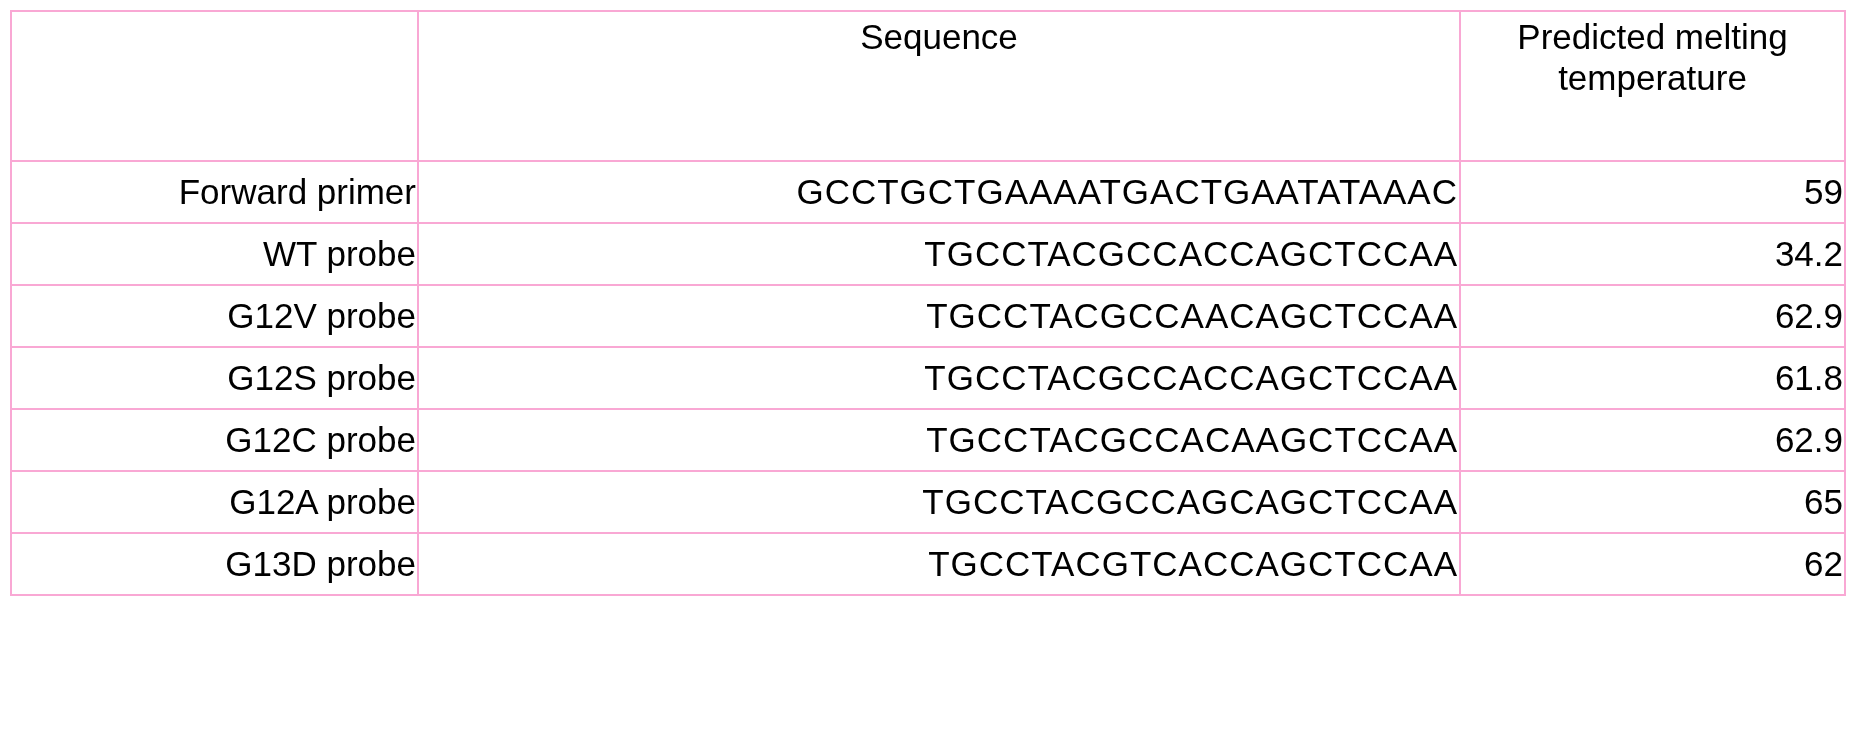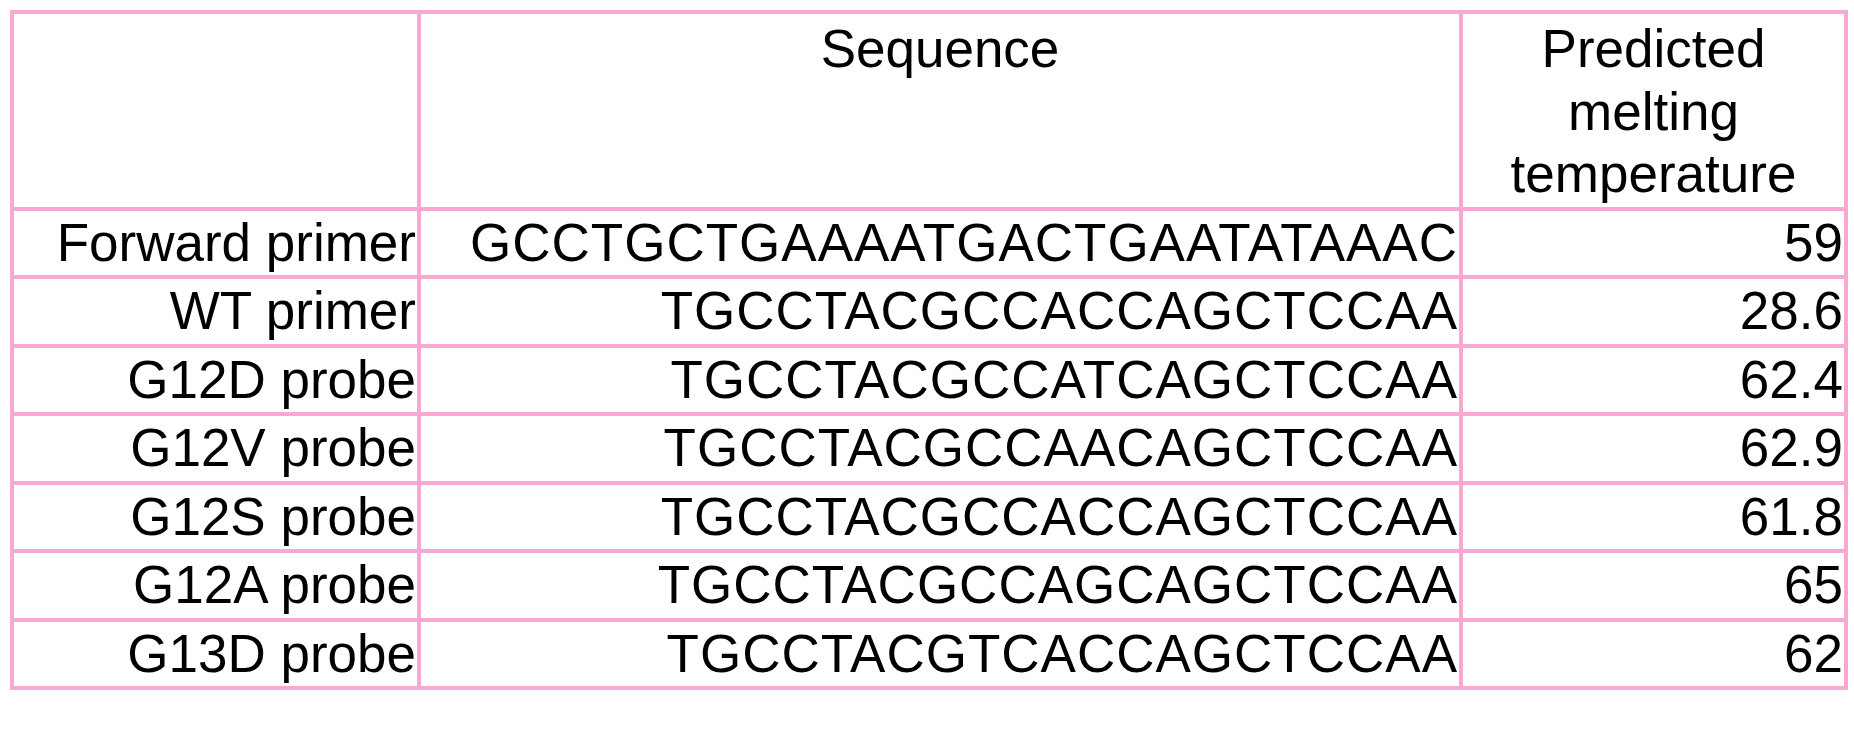--- a/index.html
+++ b/index.html
@@ -21,23 +21,23 @@
     table-layout: fixed;
     width: 1834px;
     background: #ffffff;
   }
   table.seq-table col.c-name { width: 407px; }
   table.seq-table col.c-seq  { width: 1042px; }
   table.seq-table col.c-tm   { width: 385px; }
 
   table.seq-table th,
   table.seq-table td {
-    border: 4px solid #f9a8d4;
+    border: 2px solid #f9a8d4;
     font-weight: normal;
-    font-size: 53px;
+    font-size: 35px;
     line-height: 1.18;
     overflow: hidden;
   }
 
   
   tr.header-row { height: 150px; }
   tr.header-row th {
     vertical-align: top;
     padding-top: 4px;
   }
@@ -72,38 +72,38 @@
         <th class="h-seq">Sequence</th>
         <th class="h-tm">Predicted melting temperature</th>
       </tr>
 
       <tr class="data-row">
         <td class="name-cell">Forward primer</td>
         <td class="seq-cell">GCCTGCTGAAAATGACTGAATATAAAC</td>
         <td class="tm-cell">59</td>
       </tr>
       <tr class="data-row">
-        <td class="name-cell">WT primer</td>
+        <td class="name-cell">WT probe</td>
         <td class="seq-cell">TGCCTACGCCACCAGCTCCAA</td>
-        <td class="tm-cell">28.6</td>
-      </tr>
-      <tr class="data-row">
-        <td class="name-cell">G12D probe</td>
-        <td class="seq-cell">TGCCTACGCCATCAGCTCCAA</td>
-        <td class="tm-cell">62.4</td>
+        <td class="tm-cell">34.2</td>
       </tr>
       <tr class="data-row">
         <td class="name-cell">G12V probe</td>
         <td class="seq-cell">TGCCTACGCCAACAGCTCCAA</td>
         <td class="tm-cell">62.9</td>
       </tr>
       <tr class="data-row">
         <td class="name-cell">G12S probe</td>
         <td class="seq-cell">TGCCTACGCCACCAGCTCCAA</td>
         <td class="tm-cell">61.8</td>
+      </tr>
+      <tr class="data-row">
+        <td class="name-cell">G12C probe</td>
+        <td class="seq-cell">TGCCTACGCCACAAGCTCCAA</td>
+        <td class="tm-cell">62.9</td>
       </tr>
       <tr class="data-row">
         <td class="name-cell">G12A probe</td>
         <td class="seq-cell">TGCCTACGCCAGCAGCTCCAA</td>
         <td class="tm-cell">65</td>
       </tr>
       <tr class="data-row">
         <td class="name-cell">G13D probe</td>
         <td class="seq-cell">TGCCTACGTCACCAGCTCCAA</td>
         <td class="tm-cell">62</td>

